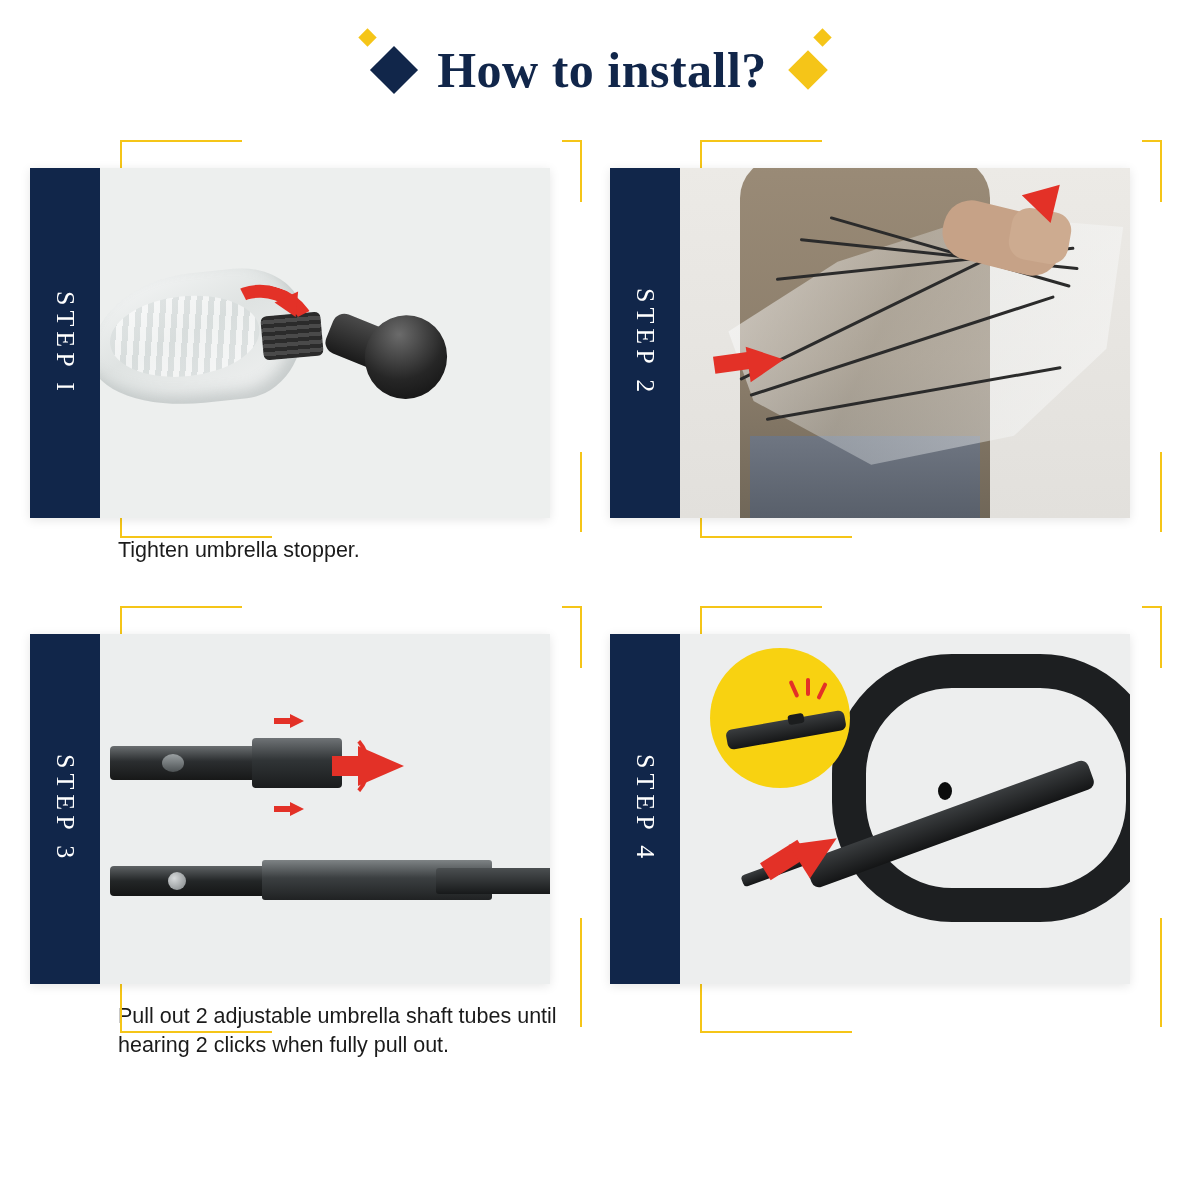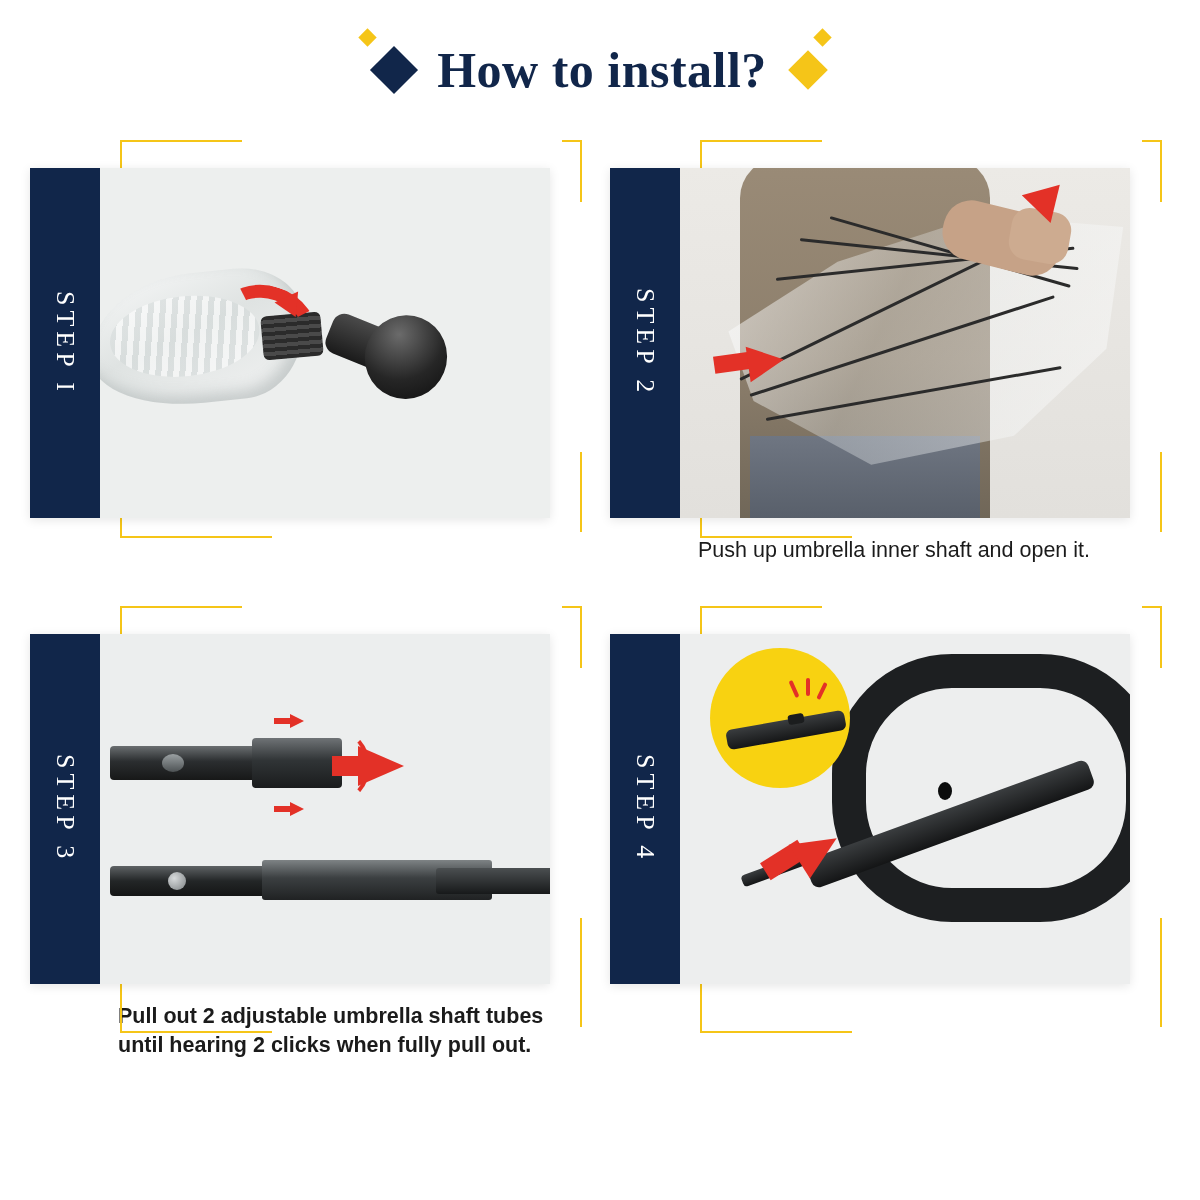--- a/index.html
+++ b/index.html
@@ -170,21 +170,21 @@
     background: #eceeed;
   }
 
   .caption {
     margin: 18px 0 0 88px;
     font-size: 21.5px;
     line-height: 1.38;
     color: #1b1b1b;
     width: 470px;
   }
-  .caption.indent-2 { margin-left: 88px; font-weight: bold; }
+  .caption.indent-2 { margin-left: 88px; }
 
   
   .scene { position: absolute; inset: 0; }
 
   
   .s1-bg { position:absolute; inset:0; background:#edefee; }
   .s1-umbrella {
     position: absolute;
     left: -10px; top: 105px;
     width: 215px; height: 130px;
@@ -494,20 +494,21 @@
             <div class="s1-screw"></div>
             <div class="s1-arc"></div>
             <div class="s1-arc-head"></div>
             <div class="s1-cap">
               <div class="neck"></div>
               <div class="knob"></div>
             </div>
           </div>
         </div>
       </div>
+      <div class="caption">Tighten umbrella stopper.</div>
     </div>
 
     <div class="cell">
       <div class="bracket">
         <div class="bracket-mask-top"></div>
         <div class="bracket-mask-bottom"></div>
         <div class="bracket-mask-right"></div>
       </div>
       <div class="card">
         <div class="step-label">
@@ -527,21 +528,20 @@
             <div class="rib" style="left:120px; top:70px; width:280px; transform:rotate(6deg);"></div>
             <div class="rib" style="left:150px; top:48px; width:250px; transform:rotate(16deg);"></div>
             <div class="s2-arm"></div>
             <div class="s2-hand"></div>
             <div class="s2-arrow-top"></div>
             <div class="s2-arrow-left-tail"></div>
             <div class="s2-arrow-left"></div>
           </div>
         </div>
       </div>
-      <div class="caption">Push up umbrella inner shaft and open it.</div>
     </div>
 
     <div class="cell">
       <div class="bracket">
         <div class="bracket-mask-top"></div>
         <div class="bracket-mask-bottom"></div>
         <div class="bracket-mask-right"></div>
       </div>
       <div class="card">
         <div class="step-label">

